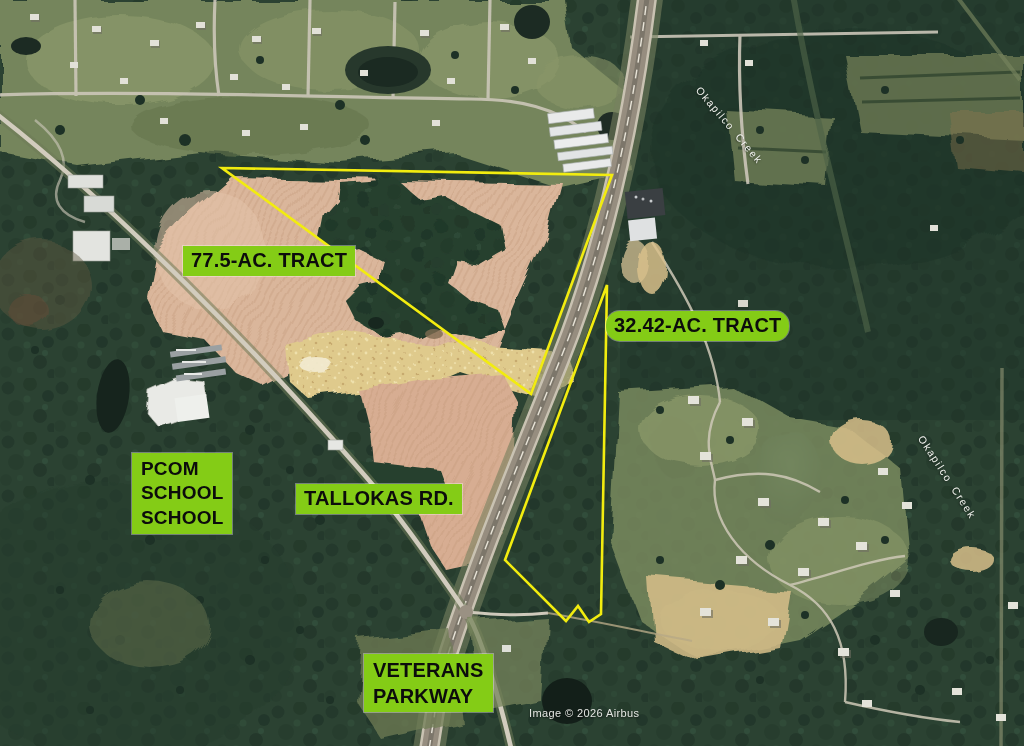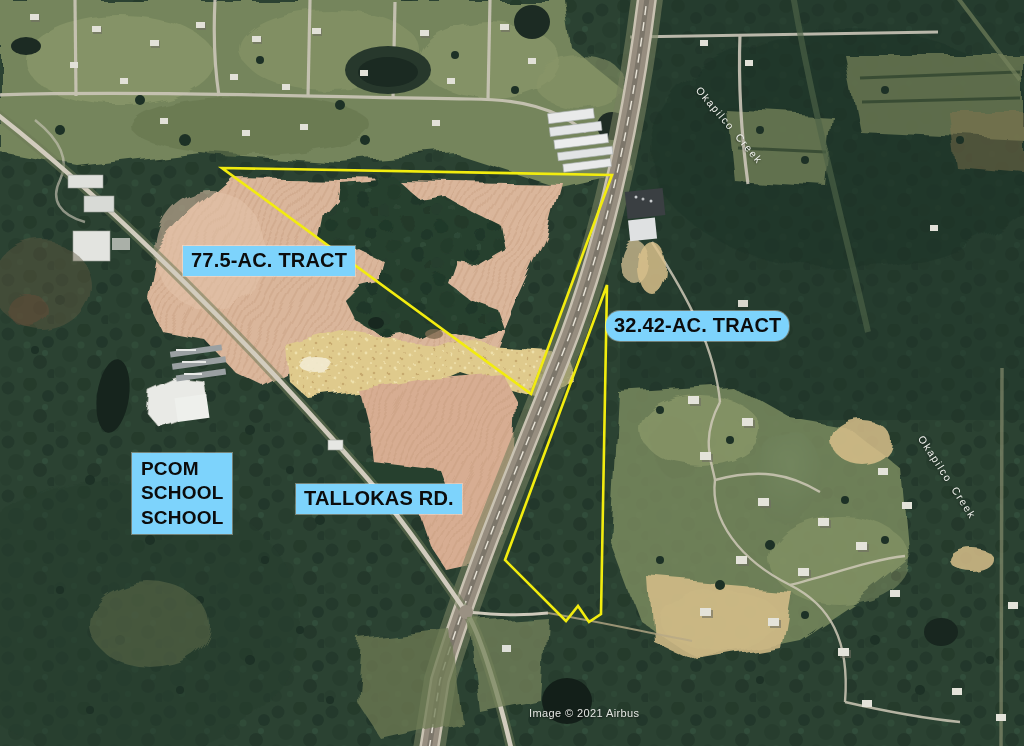--- a/index.html
+++ b/index.html
@@ -1,19 +1,19 @@
 <!DOCTYPE html>
 <html><head>
 <meta charset="utf-8">
 <style>
   html,body{margin:0;padding:0;background:#111;}
   .stage{position:relative;width:1024px;height:746px;overflow:hidden;
          font-family:"Liberation Sans",sans-serif;background:#22382a;}
   .stage svg{position:absolute;left:0;top:0;}
-  .map-label{position:absolute;background:#7dd3fc;color:#0c0c0c;font-weight:700;
+  .map-label{position:absolute;background:#84cc16;color:#0c0c0c;font-weight:700;
              font-size:20px;line-height:1.26;padding:2px 8px 3px;white-space:nowrap;
              letter-spacing:.2px;box-shadow:0 0 0 1px rgba(255,255,255,.35);}
   .map-label .ln{display:block;}
   .creek-label{position:absolute;color:#f2f4ef;font-size:10.5px;letter-spacing:1.6px;
                word-spacing:3px;transform-origin:0 0;white-space:nowrap;
                text-shadow:0 1px 2px rgba(0,0,0,.55);}
   .attribution{position:absolute;color:#e4e6e2;font-size:11px;letter-spacing:.4px;
                text-shadow:0 1px 2px rgba(0,0,0,.65);}
   .tract-outline{fill:none;stroke:#f2ec0f;stroke-width:2.6;stroke-linejoin:miter;}
 </style>
@@ -356,19 +356,23 @@
   <div class="map-label" style="left:606px;top:311px;border-radius:14px;">32.42-AC. TRACT</div>
 
   <div class="map-label" style="left:132px;top:443px;font-size:19px;line-height:1.28;padding:4px 9px;margin-top:10px;">
     <span class="ln">PCOM</span>
     <span class="ln">SCHOOL</span>
     <span class="ln">SCHOOL</span>
   </div>
 
   <div class="map-label" style="left:296px;top:484px;">TALLOKAS RD.</div>
 
+  <div class="map-label" style="left:364px;top:654px;line-height:1.3;padding:3px 9px;">
+    <span class="ln">VETERANS</span>
+    <span class="ln">PARKWAY</span>
+  </div>
 
   <div class="creek-label" style="left:703px;top:84px;transform:rotate(50deg);">Okapilco Creek</div>
 
   <div class="creek-label" style="left:926px;top:433px;transform:rotate(57deg);">Okapilco Creek</div>
 
-  <div class="attribution" style="left:529px;top:707px;">Image © 2021 Airbus</div>
+  <div class="attribution" style="left:529px;top:707px;">Image © 2026 Airbus</div>
 </div>
 
 </body></html>

